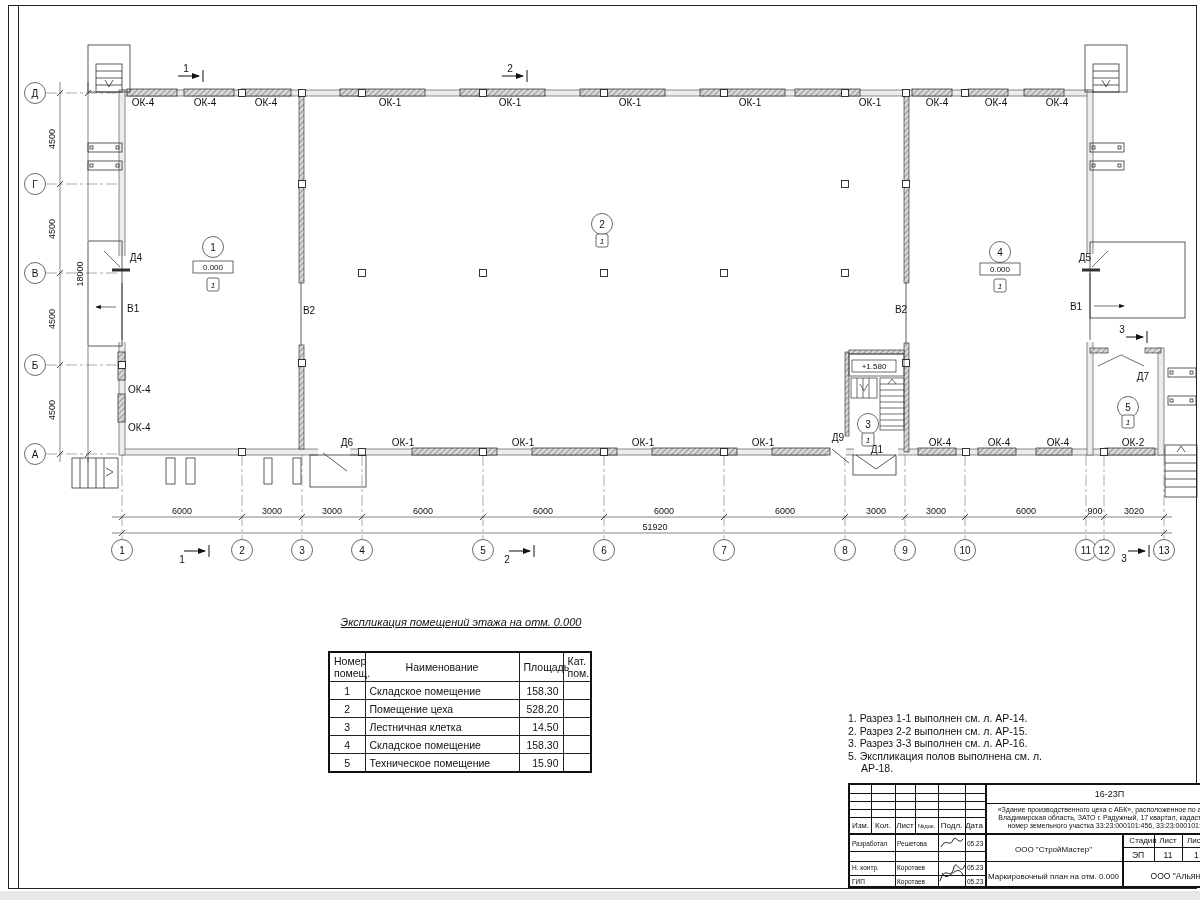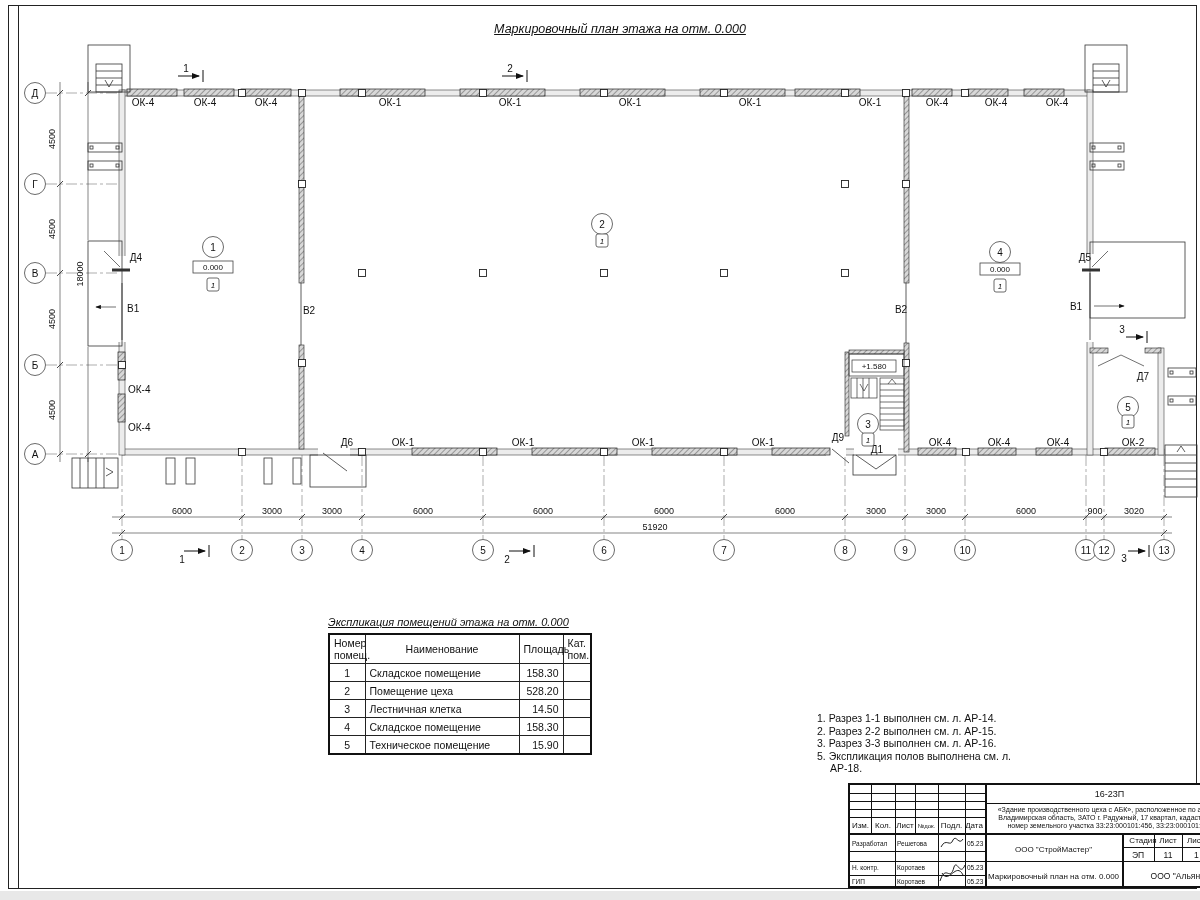--- a/index.html
+++ b/index.html
@@ -13,32 +13,32 @@
       font-style:italic;text-decoration:underline;color:#111;}
   
   svg text{font-family:"Liberation Sans",sans-serif;fill:#111;}
   .t{font-size:10px;}
   .d{font-size:9px;}
   .s{font-size:8px;}
   .it{font-style:italic;}
   .anchor-m{text-anchor:middle;}
   
   #schedule{top:616px;left:328px;width:266px;}
-  #schedule .caption{text-align:left;font-size:11px;font-style:italic;
-      text-decoration:underline;margin-bottom:5px;}
+  #schedule .caption{text-align:center;font-size:11px;font-style:italic;
+      text-decoration:underline;margin-bottom:23px;}
   #schedule table{border-collapse:collapse;width:262px;table-layout:fixed;}
   #schedule th,#schedule td{border:1px solid #222;font-weight:normal;
       font-size:10.5px;padding:1px 4px;height:15px;}
   #schedule thead th{height:26px;text-align:center;}
   #schedule td.num{text-align:center;}
   #schedule td.area{text-align:right;}
   #schedule td.total-label{text-align:right;border-left:1px solid #222;}
   #schedule table{border:2px solid #111;}
   
-  #notes{top:712px;left:817px;width:228px;font-size:10.5px;line-height:12.5px;}
+  #notes{top:712px;left:848px;width:228px;font-size:10.5px;line-height:12.5px;}
   #notes .note{padding-left:13px;text-indent:-13px;}
   
   #titleblock{top:783px;left:848px;width:384px;height:105px;border:2px solid #111;
       box-sizing:border-box;background:#fff;}
   .tb-line-v{position:absolute;top:0;width:1px;background:#111;}
   .tb-line-h{position:absolute;left:0;height:1px;background:#111;}
   .tb-txt{position:absolute;font-size:7.5px;line-height:1.15;}
   .tb-c{text-align:center;}
   #bottom-strip{left:0;top:891px;width:1200px;height:9px;background:#e8e8e8;}
 </style>
@@ -46,21 +46,20 @@
 <body>
 <div id="page">
 
 <div class="frame-line" style="left:8px;top:5px;width:1189px;height:1px;"></div>
 <div class="frame-line" style="left:8px;top:888px;width:1189px;height:1px;"></div>
 <div class="frame-line" style="left:8px;top:5px;width:1px;height:884px;"></div>
 <div class="frame-line" style="left:18px;top:5px;width:1px;height:884px;"></div>
 <div class="frame-line" style="left:1196px;top:5px;width:1px;height:884px;"></div>
 <div id="bottom-strip" class="abs"></div>
 
-<div id="plan-title" class="abs">Маркировочный план этажа на отм. 0.000</div>
 
 <svg class="abs" style="left:0;top:0;" width="1200" height="600" viewBox="0 0 1200 600">
   <defs>
     <pattern id="h" width="4" height="4" patternUnits="userSpaceOnUse" patternTransform="rotate(45)">
       <rect width="4" height="4" fill="#d8d8d8"></rect>
       <line x1="0" y1="0" x2="0" y2="4" stroke="#555" stroke-width="1"></line>
     </pattern>
     <marker id="arR" markerWidth="8" markerHeight="6" refX="7" refY="3" orient="auto">
       <path d="M0,0 L8,3 L0,6 z" fill="#111"></path>
     </marker>

